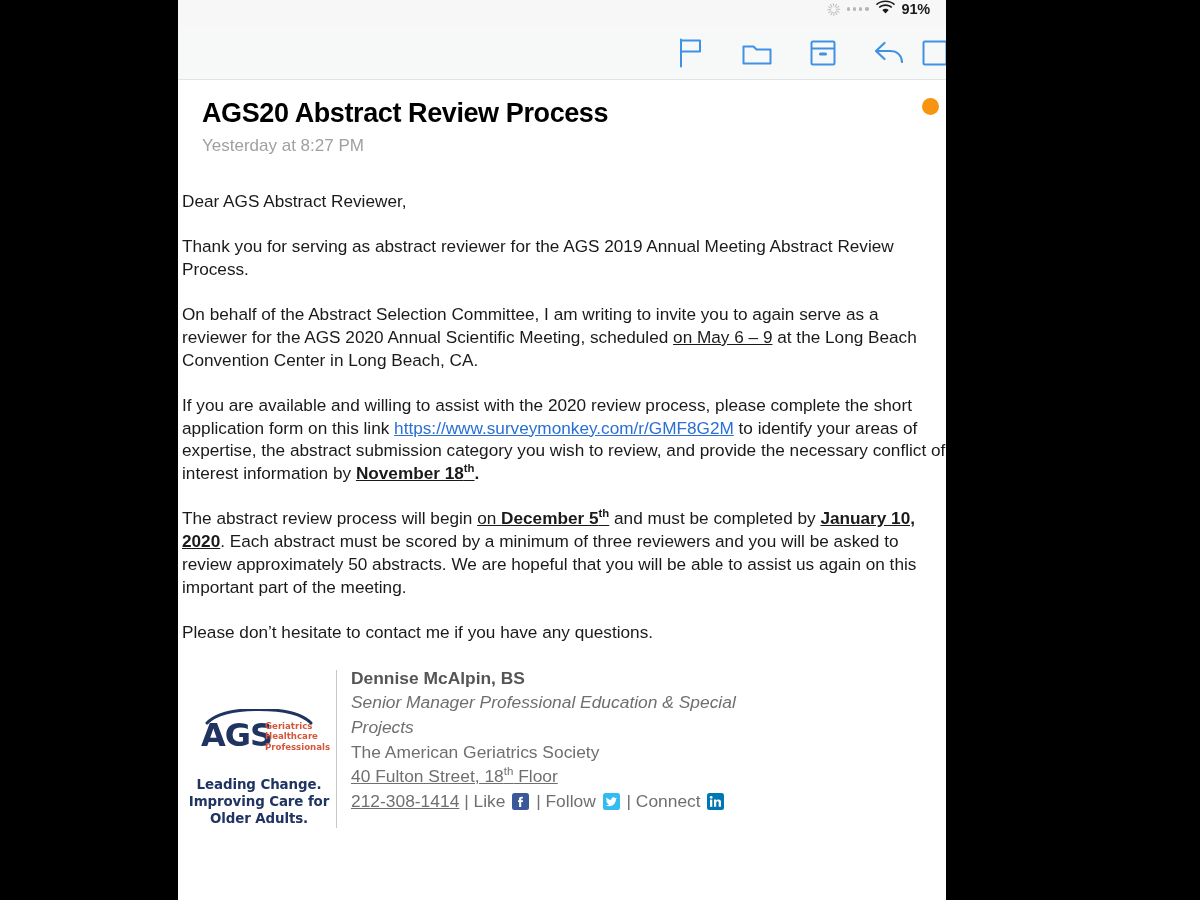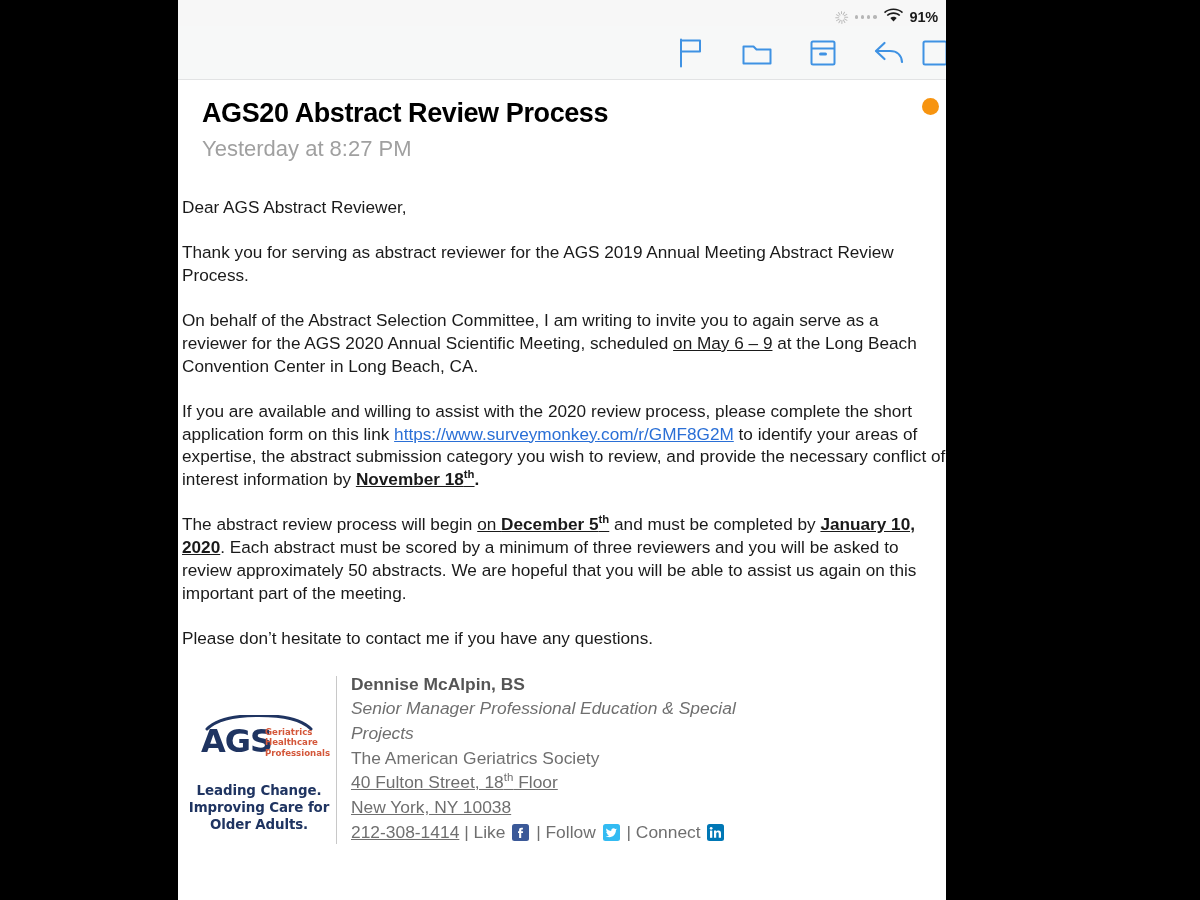--- a/index.html
+++ b/index.html
@@ -30,23 +30,23 @@
     background: #ffffff;
     overflow: hidden;
   }
 
   
   #statusbar {
     position: relative;
     height: 26px;
     background: #f7f7f7;
     display: flex;
-    align-items: flex-end;
+    align-items: flex-start;
     justify-content: flex-end;
-    padding-right: 8px;
+    padding-right: 16px;
   }
   .status-cluster {
     display: flex;
     align-items: center;
     gap: 7px;
   }
   .spinner-icon {
     position: relative;
     width: 13px; height: 13px;
     display: inline-block;
@@ -109,21 +109,21 @@
   }
   #msg-title {
     font-size: 27px;
     font-weight: bold;
     color: #000000;
     letter-spacing: -0.4px;
     line-height: 1.15;
   }
   #msg-date {
     margin-top: 7px;
-    font-size: 22px;
+    font-size: 17px;
     color: #a0a0a0;
     line-height: 1.2;
   }
   #unread-dot {
     position: absolute;
     right: 7px;
     top: 18px;
     width: 17px;
     height: 17px;
     border-radius: 50%;
@@ -375,21 +375,20 @@
         <div id="sig-divider"></div>
 
         <div id="sig-text">
           <div id="sig-name">Dennise McAlpin, BS</div>
           <div class="sig-italic">
             <span>Senior Manager Professional Education &amp; Special</span>
             <span style="display:block">Projects</span>
           </div>
           <div>The American Geriatrics Society</div>
           <div class="sig-u"><span>40 Fulton Street, 18</span><sup>th</sup><span> Floor</span></div>
-          <div class="sig-u">New York, NY 10038</div>
           <div>
             <span class="sig-u">212-308-1414</span>
             <span>|</span>
             <span>Like</span>
             <span class="social">
               <svg width="17" height="17" viewBox="0 0 17 17">
                 <rect width="17" height="17" rx="2.5" fill="#3b5998"></rect>
                 <path d="M10.9 8.9h-1.7V14H7.1V8.9H6V7.2h1.1V6c0-1.4.6-2.3 2.3-2.3h1.5v1.7H10c-.6 0-.7.2-.7.7v1.1h1.8l-.2 1.7z" fill="#ffffff"></path>
               </svg>
             </span>

